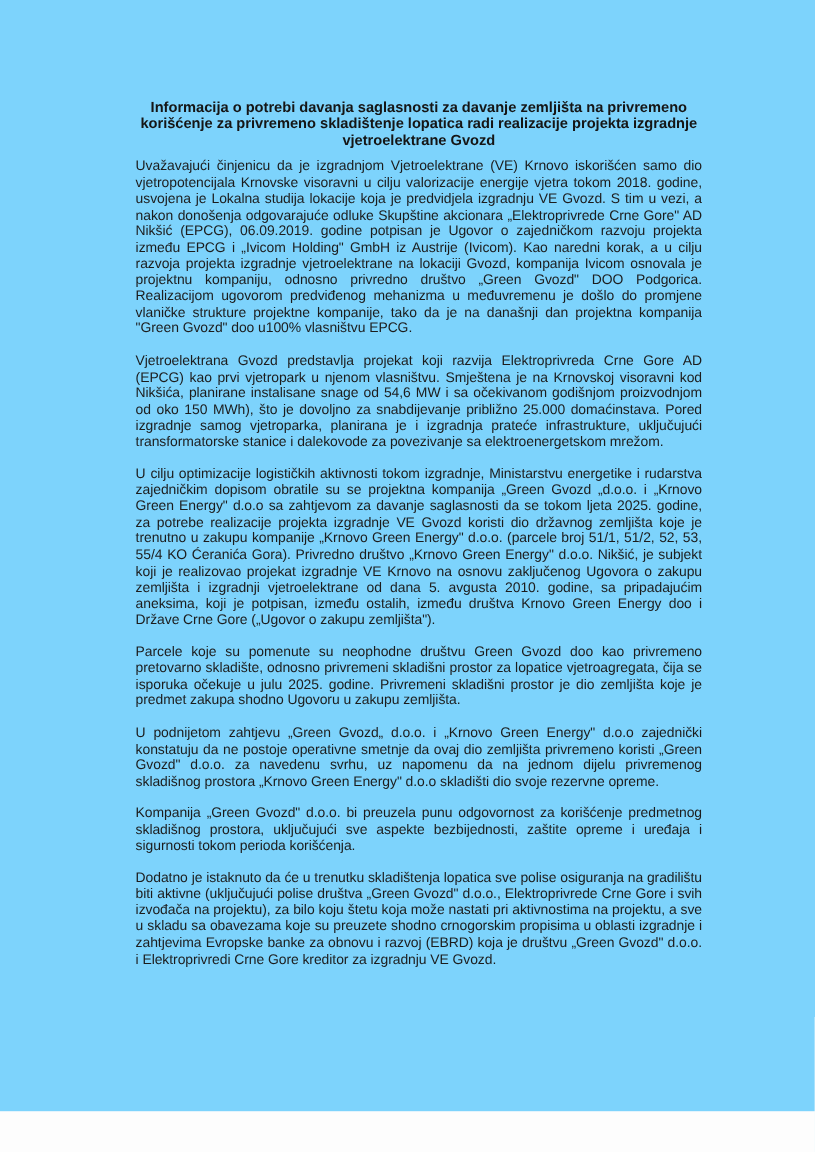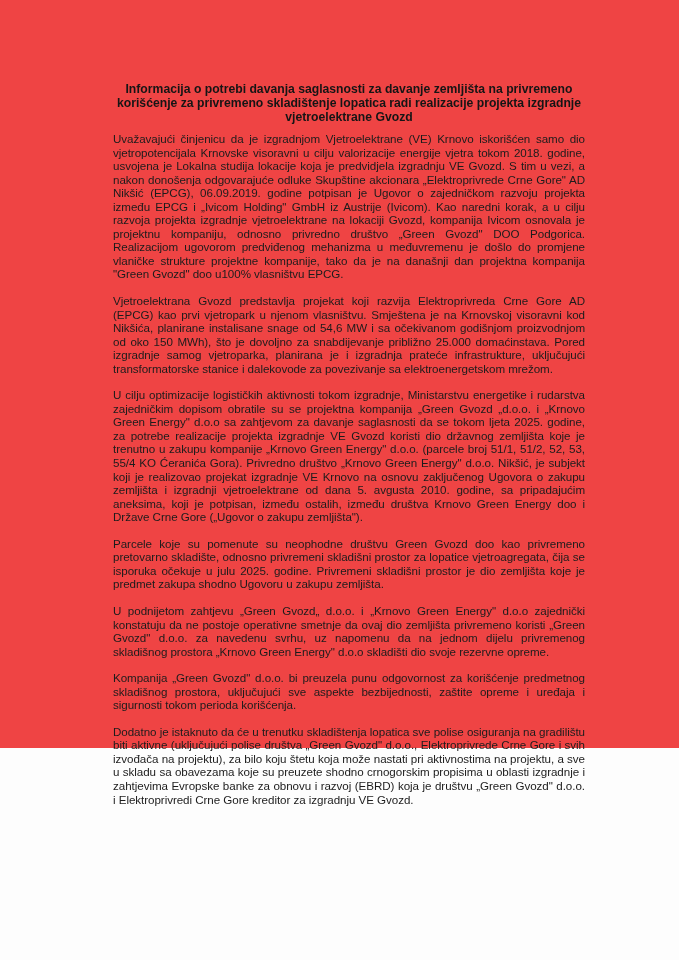--- a/index.html
+++ b/index.html
@@ -12,22 +12,22 @@
       height: 960px;
       position: relative;
       overflow: hidden;
       background: #fdfdfd;
     }
     .page {
       position: absolute;
       left: 0;
       top: 0;
       width: 679px;
-      height: 748px;
-      background: #ef4444;
+      height: 926px;
+      background: #7dd3fc;
     }
     .content {
       position: absolute;
       left: 113px;
       top: 82px;
       width: 472px;
       font-family: "Liberation Sans", sans-serif;
       color: #1c1c1c;
     }
     .title {

